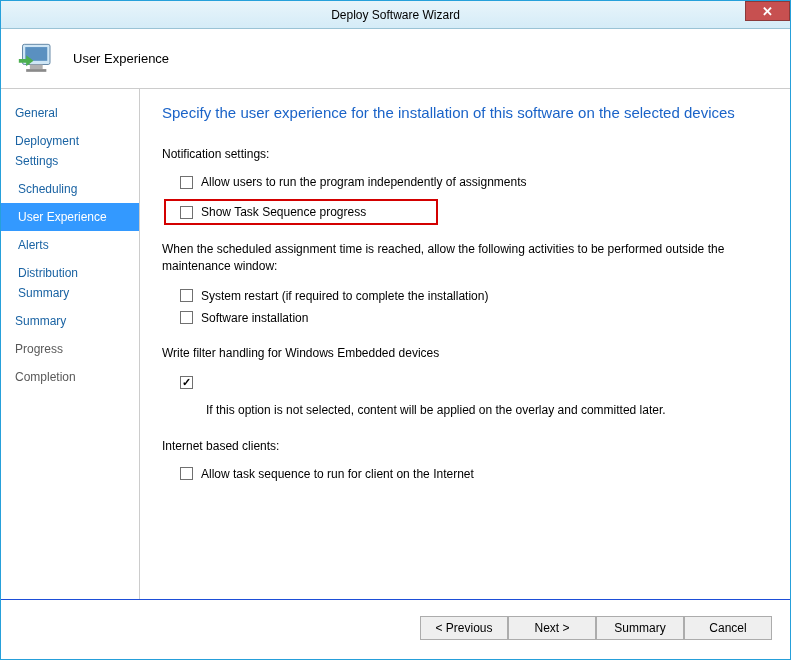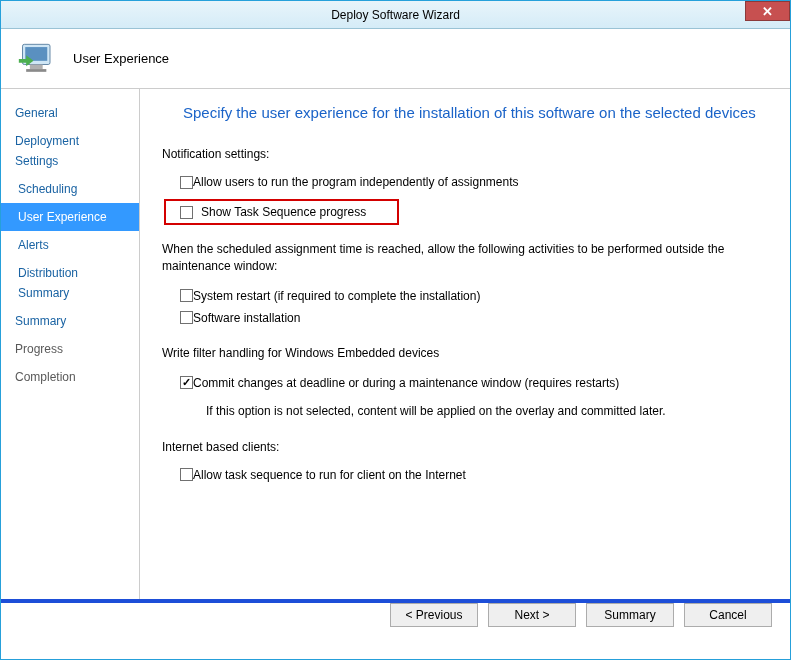--- a/index.html
+++ b/index.html
@@ -85,29 +85,29 @@
   .content {
     flex: 1;
     padding: 14px 22px 10px 22px;
     overflow: auto;
   }
   .content-heading {
     color: #1a63c8;
     font-size: 15px;
     line-height: 1.35;
     margin-bottom: 24px;
-    margin-left: 21px;
   }
   .section-label {
     font-size: 12px;
     margin-bottom: 10px;
   }
   .checkbox-row {
     display: flex;
     align-items: center;
+    gap: 8px;
     padding: 4px 0 4px 18px;
     font-size: 12px;
   }
   .checkbox {
     width: 13px;
     height: 13px;
     border: 1px solid #707070;
     background: #fff;
     display: inline-flex;
     align-items: center;
@@ -121,40 +121,40 @@
     color: #000;
     font-weight: bold;
   }
   .highlight-box {
     border: 2px solid #d30000;
     padding: 4px 6px 4px 14px;
     margin-left: -2px;
     display: inline-flex;
     align-items: flex-end;
     gap: 8px;
-    width: 235px;
+    width: 274px;
   }
   .desc-text {
     font-size: 12px;
     margin: 16px 0 10px 0;
     line-height: 1.4;
   }
   .indent-note {
     font-size: 12px;
     padding-left: 44px;
     margin-top: 10px;
     margin-bottom: 22px;
   }
   .footer {
     height: 56px;
-    border-top: 4px solid #1d4ed8;
-    display: flex;
+    border-top: 1px solid #1d4ed8;
+    display: flex;
+    align-items: center;
     justify-content: flex-end;
     padding: 0 18px;
-    gap: 10px;
   }
   .btn {
     min-width: 88px;
     height: 24px;
     border: 1px solid #acacac;
     background: #efefef;
     font-size: 12px;
     font-family: inherit;
     cursor: pointer;
     padding: 0 10px;
@@ -222,21 +222,20 @@
     </div>
     <div class="checkbox-row">
       <span class="checkbox"></span>
       <span>Software installation</span>
     </div>
 
     <div class="desc-text">Write filter handling for Windows Embedded devices</div>
 
     <div class="checkbox-row">
       <span class="checkbox checked"></span>
-      <span>Commit changes at deadline or during a maintenance window (requires restarts)</span>
     </div>
 
     <div class="indent-note">If this option is not selected, content will be applied on the overlay and committed later.</div>
 
     <div class="section-label">Internet based clients:</div>
 
     <div class="checkbox-row">
       <span class="checkbox"></span>
       <span>Allow task sequence to run for client on the Internet</span>
     </div>

